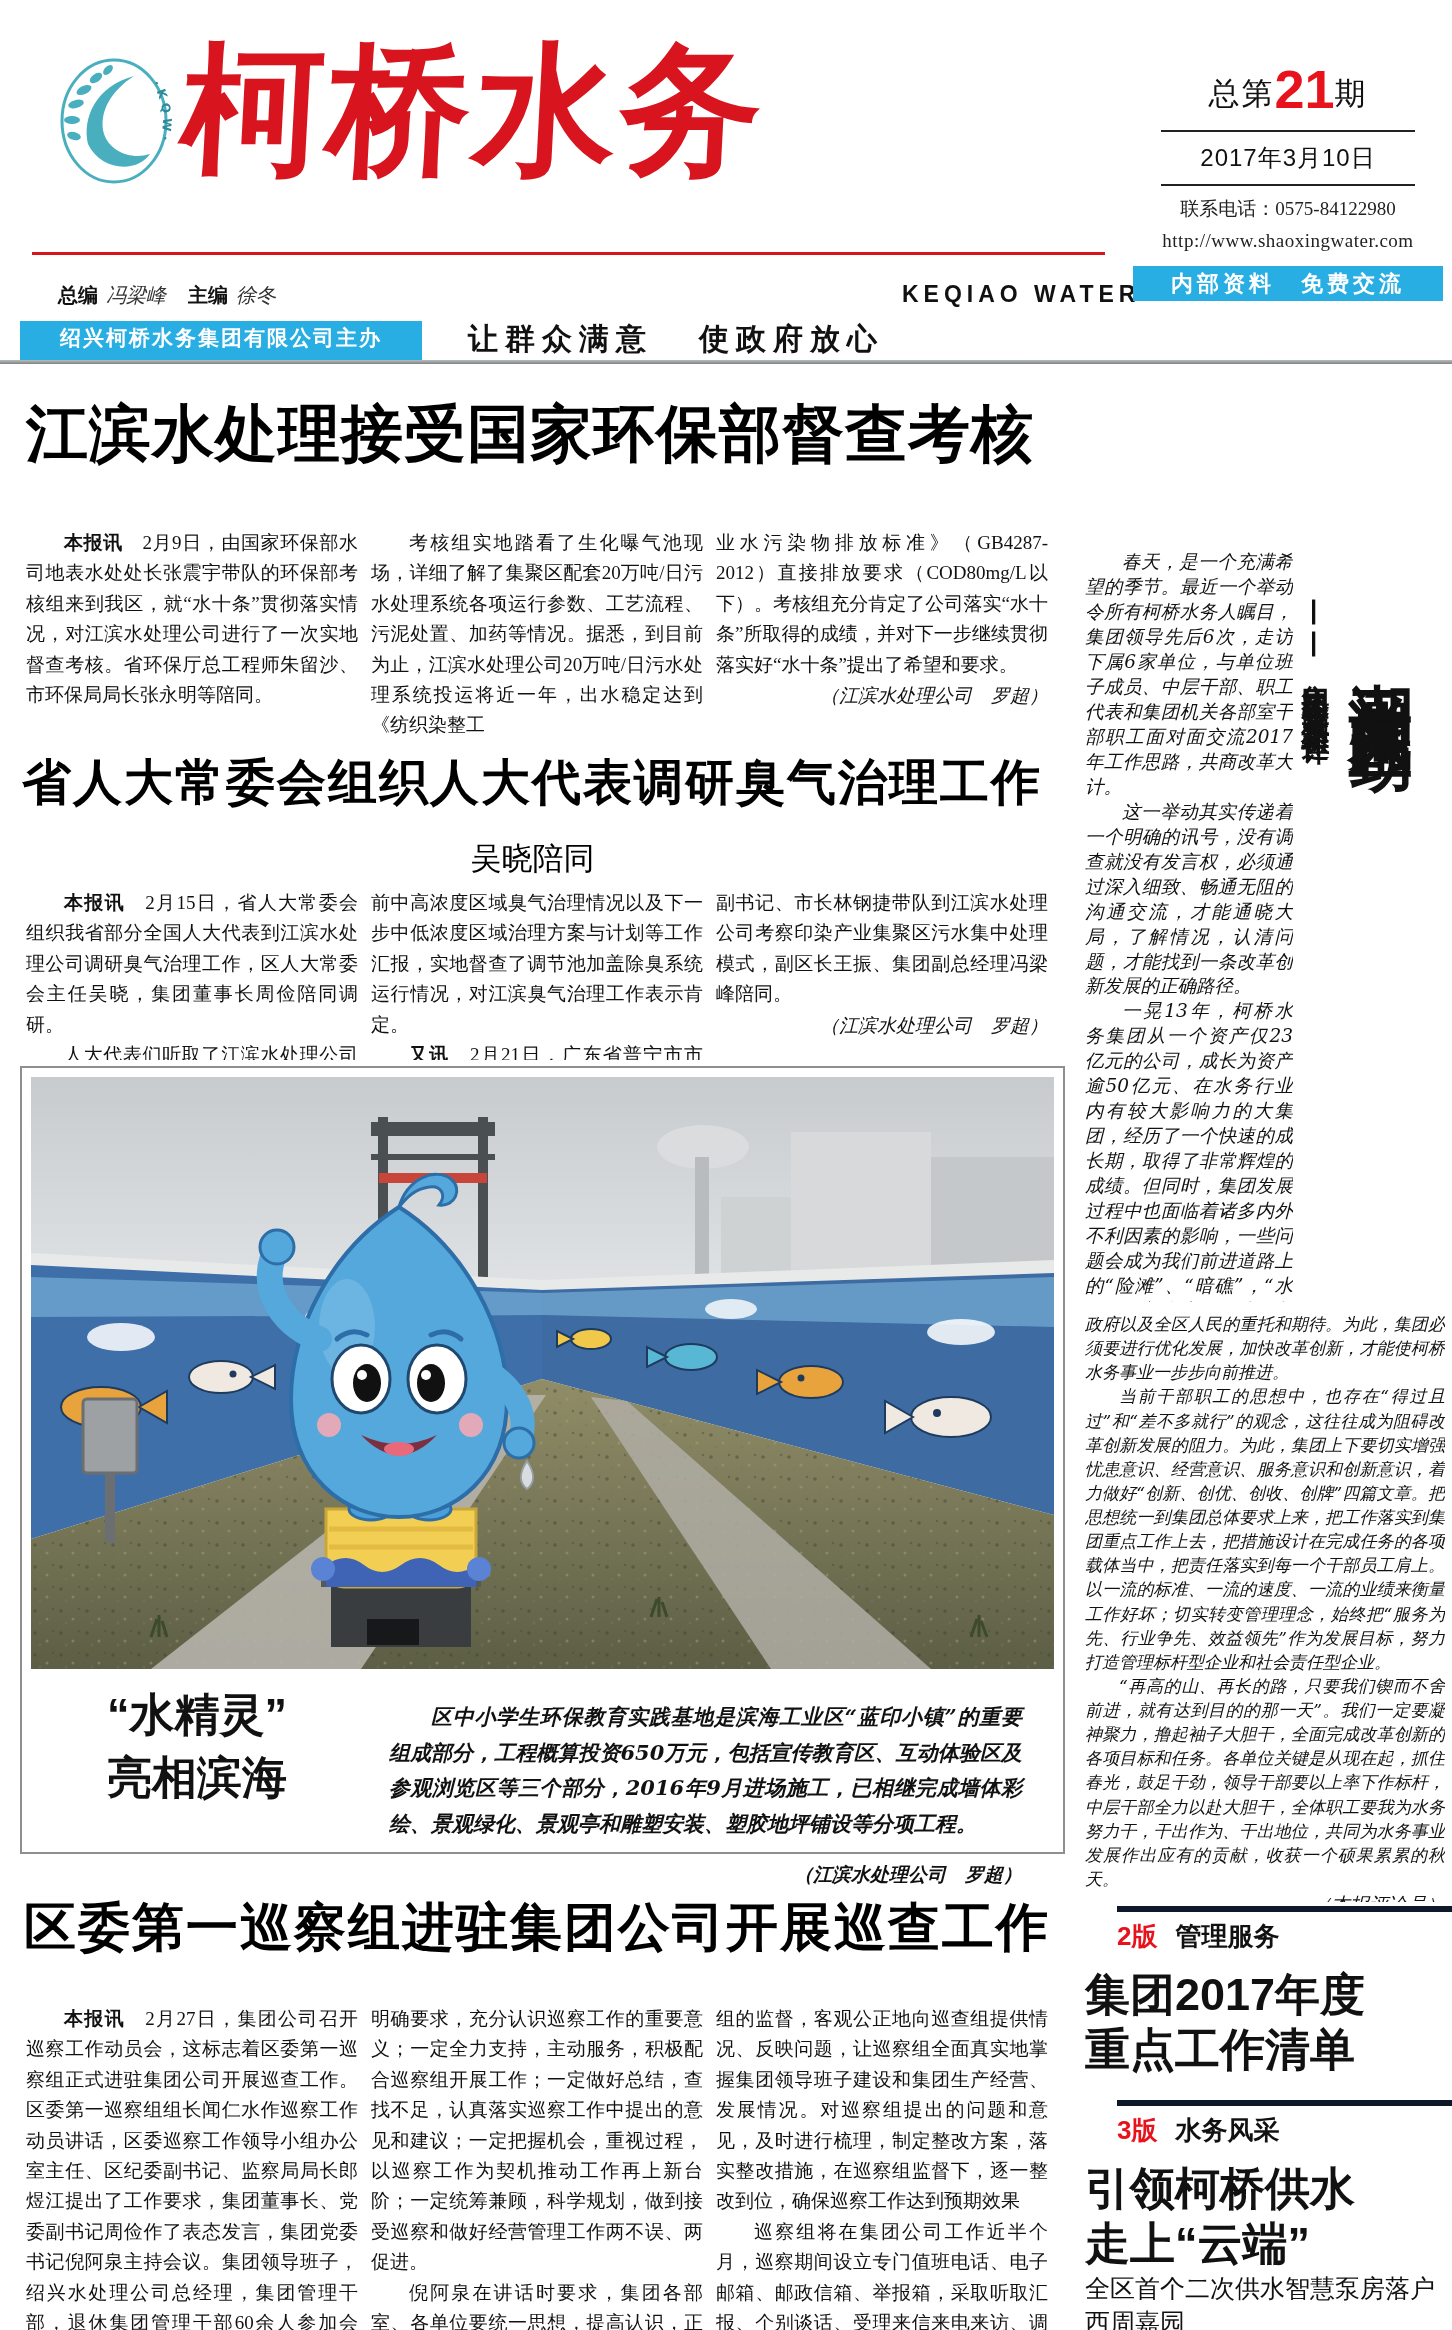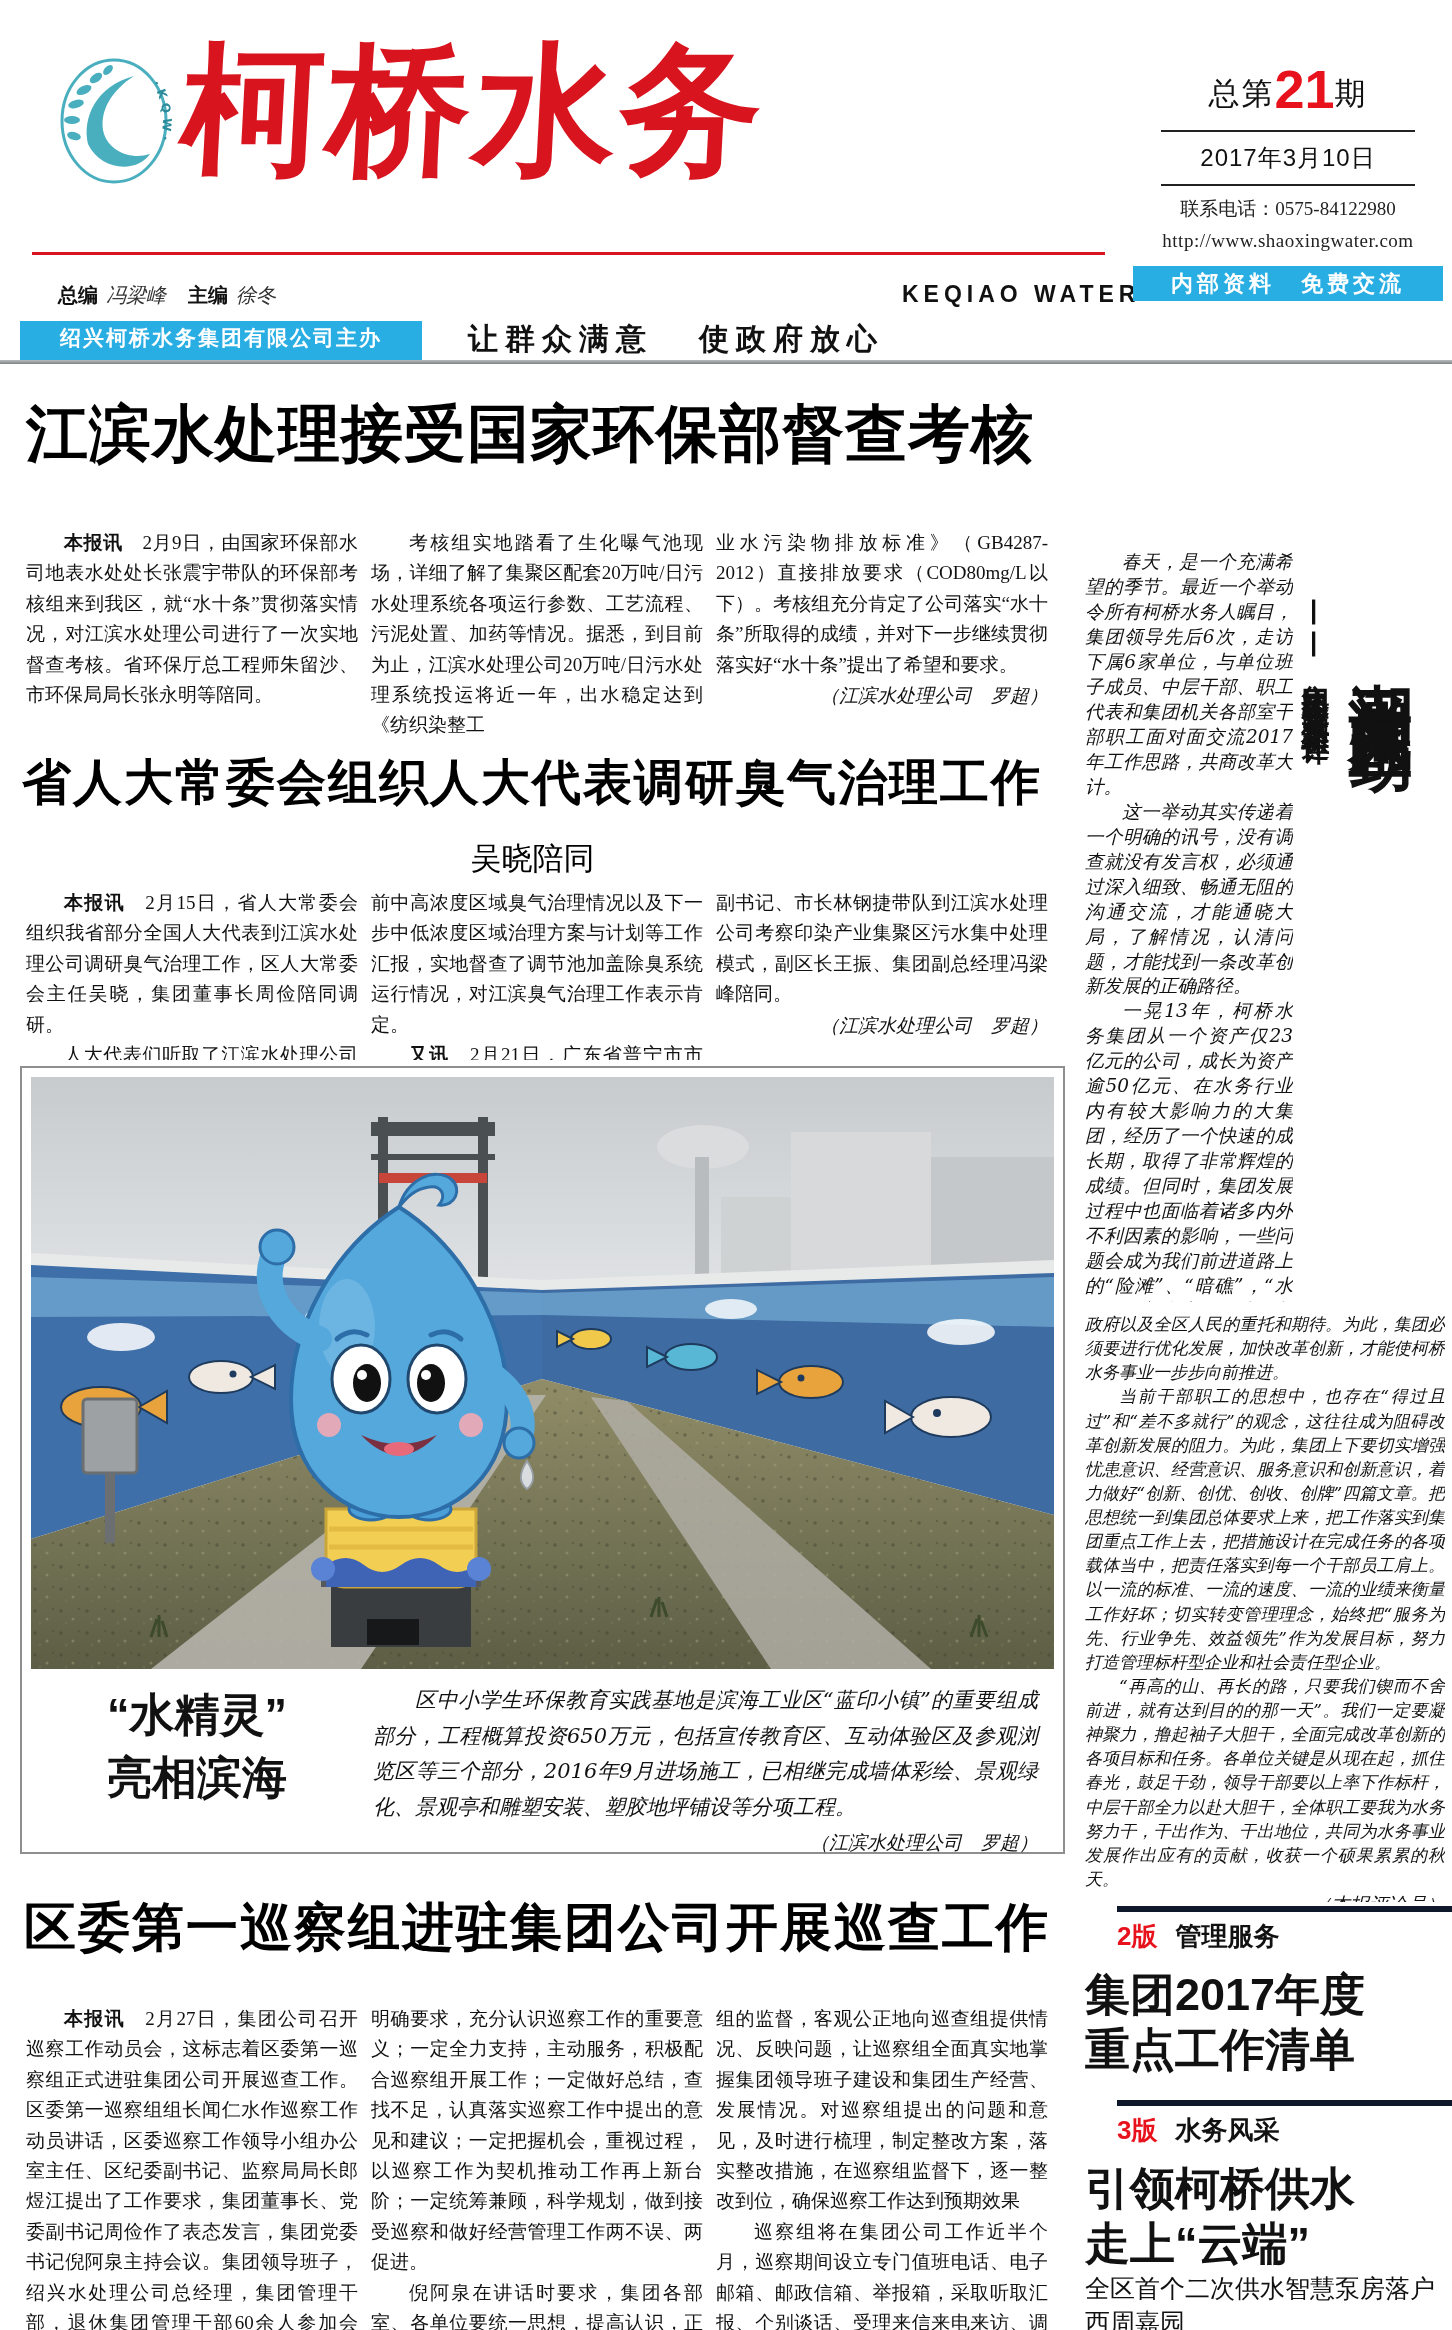--- a/index.html
+++ b/index.html
@@ -56,21 +56,21 @@
   .r3c3{left:716px;top:2004px;height:330px;}
   
   .photo-frame{position:absolute;left:20px;top:1066px;width:1045px;height:788px;
         border:2px solid #8f8f8f;box-sizing:border-box;background:#fff;padding:9px;}
   .photo-frame svg{display:block;width:1023px;height:592px;}
   .caption{display:flex;margin-top:14px;padding:0 16px;}
   .cap-title{width:300px;font-family:"Liberation Sans",sans-serif;font-weight:900;font-size:45px;
         line-height:1.4;text-align:center;}
   .cap-body{flex:1;font-family:"DejaVu Serif",serif;font-style:italic;font-size:21px;
         line-height:1.7;text-align:justify;padding-left:26px;}
-  .cap-body p{margin:0;text-indent:2em;}
+  .cap-body p{margin:16px;text-indent:2em;font-weight:bold;}
   
   .kai{font-family:"DejaVu Serif",serif;font-style:italic;}
   .ed-narrow{position:absolute;left:1085px;top:550px;width:208px;height:752px;overflow:hidden;
         font-size:18.5px;line-height:1.35;text-align:justify;}
   .ed-narrow p,.ed-wide p{margin:0;text-indent:2em;}
   .ed-narrow p.cont,.ed-wide p.cont{text-indent:0;}
   .ed-wide{position:absolute;left:1085px;top:1312px;width:360px;height:590px;overflow:hidden;
         font-size:17px;line-height:1.42;text-align:justify;}
   .vsub{position:absolute;left:1296px;top:598px;height:610px;writing-mode:vertical-rl;
         font-family:"DejaVu Serif",serif;font-weight:600;font-size:28px;letter-spacing:4px;}

